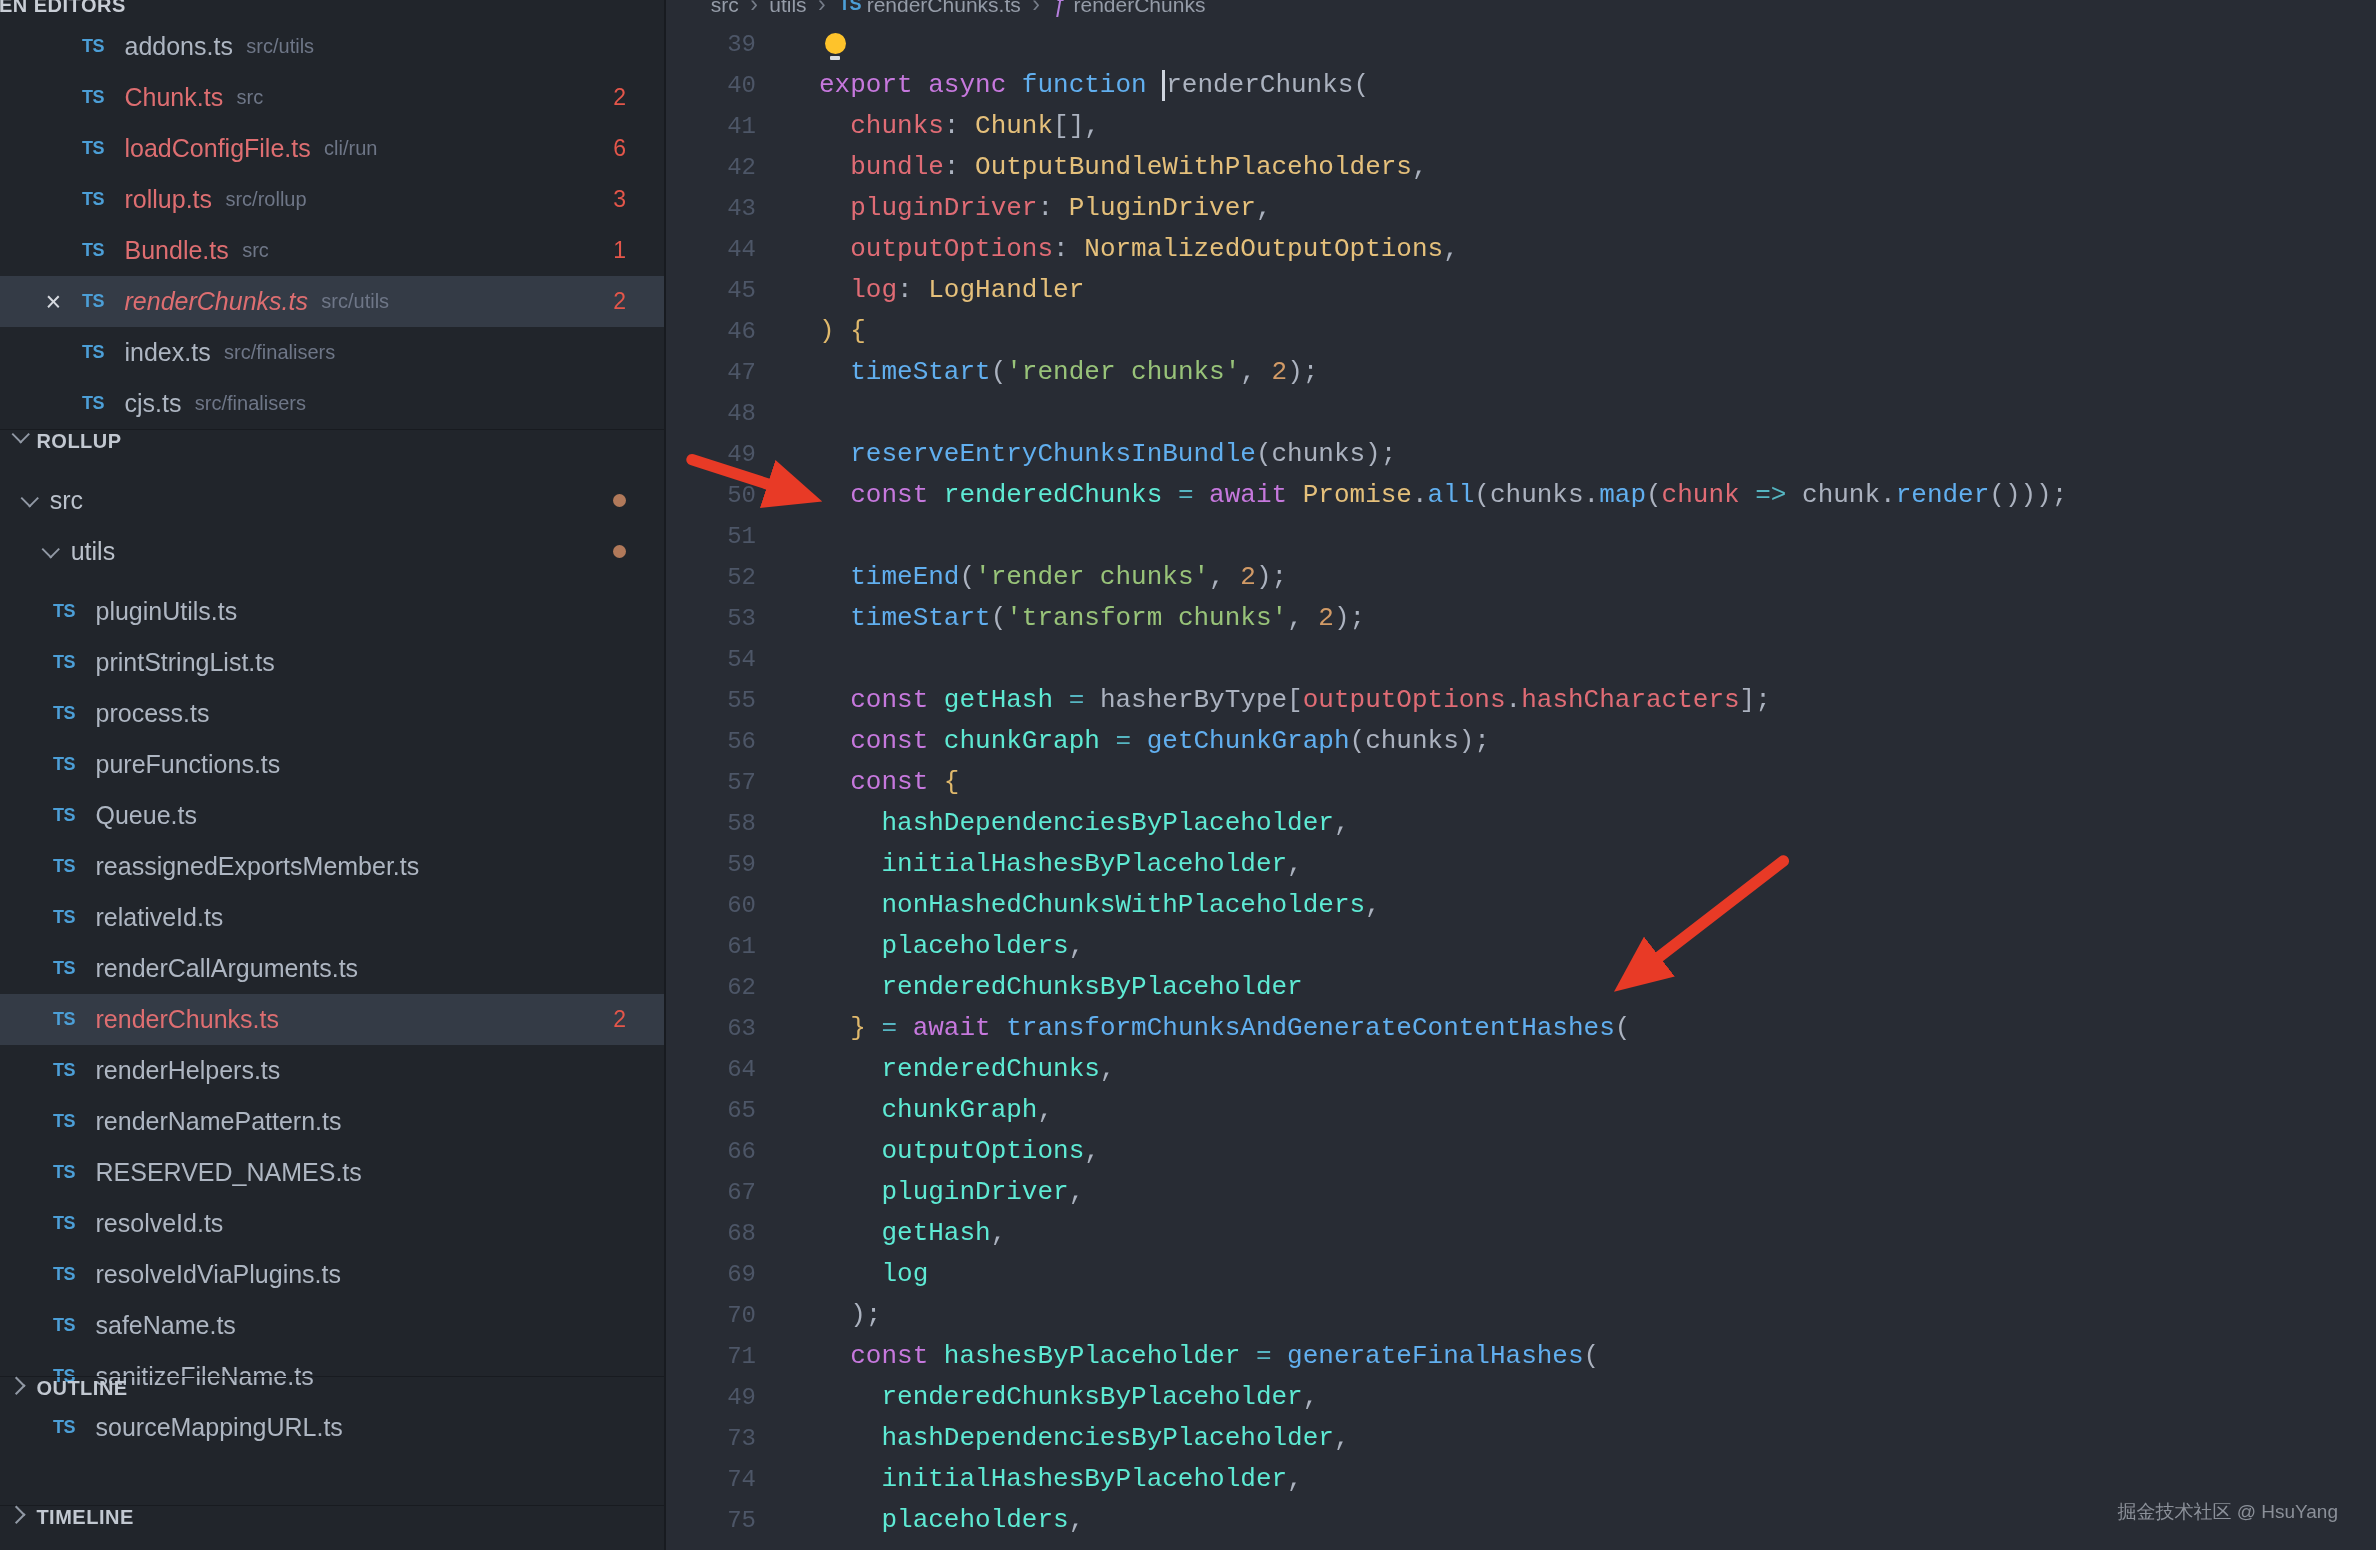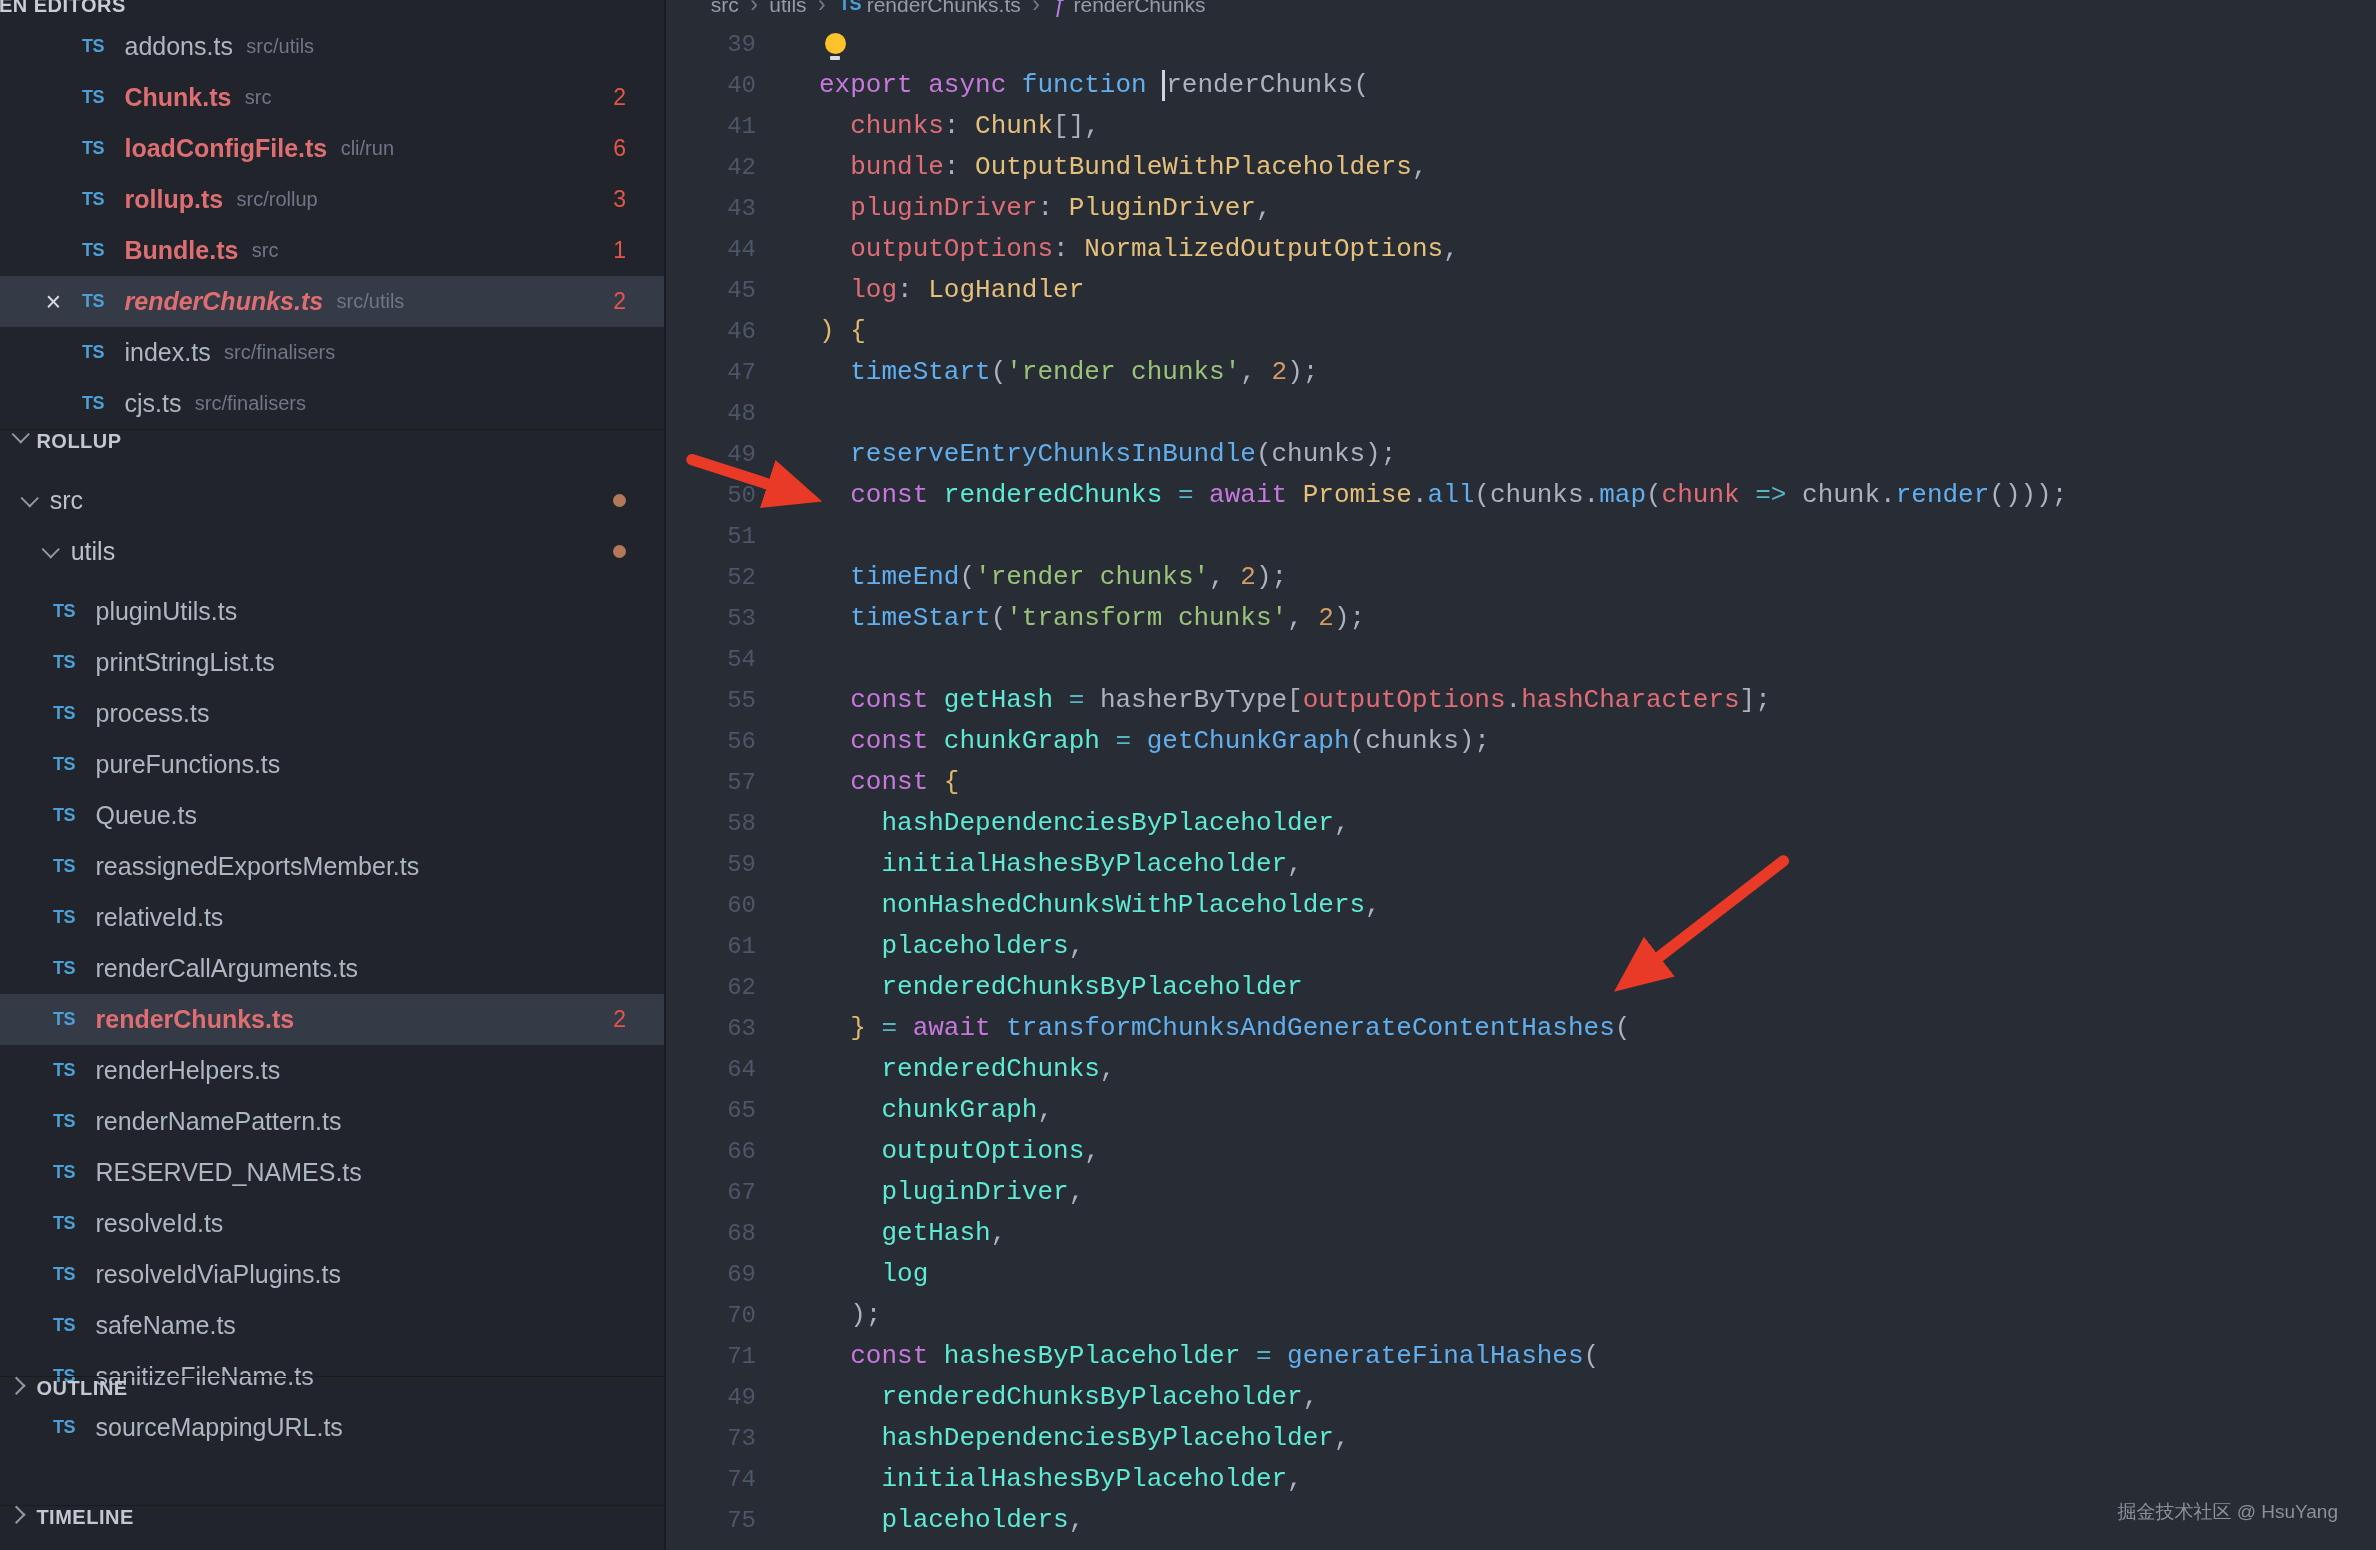--- a/index.html
+++ b/index.html
@@ -30,21 +30,21 @@
   .oe-row .close {
     position:absolute; left:38px; top:50%; transform:translateY(-50%);
     width:31px; height:31px; line-height:31px; text-align:center;
     color:#d6dae0; font-size:27px; cursor:pointer;
   }
   .ts-icon {
     flex:0 0 31px; margin-right:11.5px;
     color:#4c9fd7; font-weight:bold; font-size:18px; letter-spacing:-0.5px;
   }
   .fname { white-space:nowrap; }
-  .fname.error { color:#de6e71;font-weight:bold; }
+  .fname.error { color:#de6e71; }
   .fname.italic { font-style:italic; }
   .fpath { margin-left:13.4px; font-size:20px; color:#6e7687; white-space:nowrap; }
   .spacer { flex:1; }
   .badge { color:#e4564a; font-size:23px; margin-left:9.6px; }
   .dot { flex:0 0 13.4px; height:13.4px; border-radius:50%; background:#b1795a; margin-left:9.6px; }
 
   .chev {
     flex:0 0 13.4px; width:13.4px; height:13.4px; margin-right:15.3px;
     border-right:2.4px solid #9199a5; border-bottom:2.4px solid #9199a5;
   }

